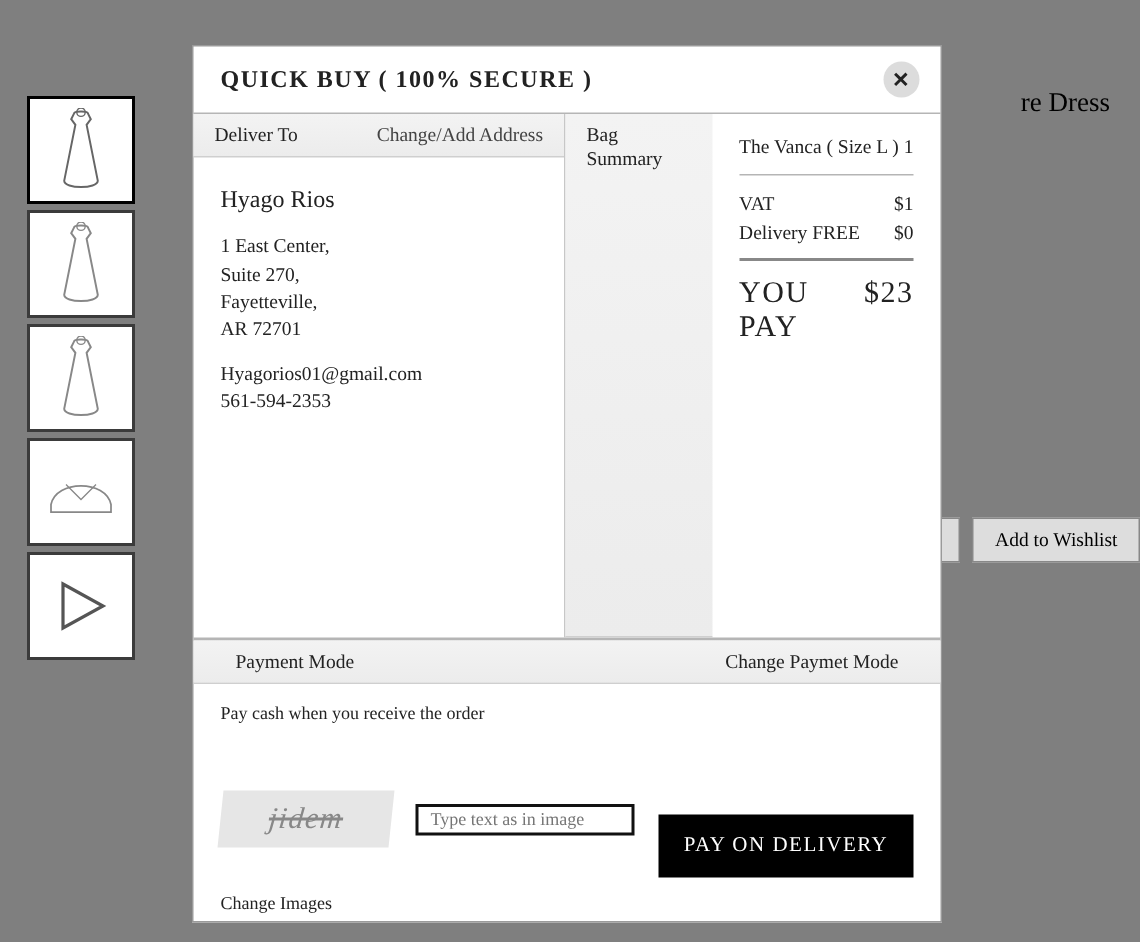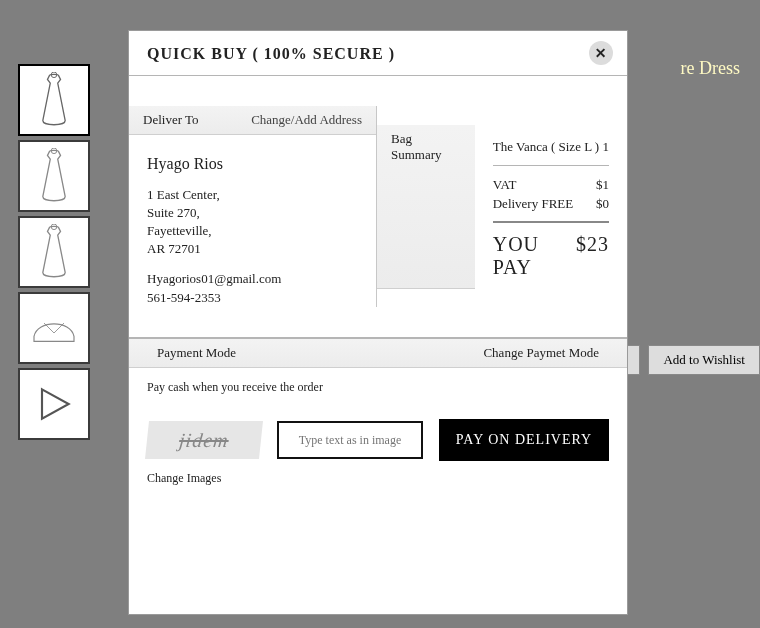--- a/index.html
+++ b/index.html
@@ -33,21 +33,21 @@
   }
   .bg-thumb.sel { border-color: #000; }
   .bg-thumb svg { width: 40px; height: 56px; }
   .bg-thumb.folded svg { width: 50px; height: 40px; }
   .bg-thumb.play { display:flex; align-items:center; justify-content:center; }
 
   .bg-title {
     position: absolute;
     right: 20px; top: 58px;
     font-size: 18px;
-    color: #fef9c3;
+    color: #000000;
     text-align: right;
   }
   .bg-actions {
     position: absolute;
     right: 0px; top: 345px;
     display: flex;
     gap: 8px;
   }
   .bg-btn {
     background: #ddd;
@@ -86,22 +86,21 @@
     cursor: pointer;
     font-family: Arial, sans-serif;
     font-size: 14px;
     color: #222;
   }
   .top {
     display: flex;
     border-top: 1px solid #b5b5b5;
     border-bottom: 2px solid #b5b5b5;
     flex: 0 0 auto;
-    height: 264px;
-    align-items: center;
+    height: 352px;
   }
   .col-l { width: 248px; border-right: 1px solid #c7c7c7; display:flex; flex-direction:column; }
   .col-r { flex:1; display:flex; flex-direction:row; }
 
   .colhead {
     background: linear-gradient(#f3f3f3,#ececec);
     border-bottom: 1px solid #cfcfcf;
     padding: 6px 14px;
     display:flex;
     justify-content: space-between;
@@ -157,37 +156,37 @@
     background:#e6e6e6;
     display:flex; align-items:center; justify-content:center;
     font-style: italic;
     font-size: 20px;
     color:#888;
     letter-spacing:1px;
     text-decoration: line-through;
     transform: skewX(-6deg);
   }
   .captcha-in {
-    width: 146px; height: 38px;
+    width: 146px; height: 21px;
     border:2px solid #111;
     font-family: inherit;
     font-size: 12px;
     padding: 0 8px;
     background:#fff;
-    text-align:center;
   }
   .paybtn {
     flex:1;
     min-width: 170px; height: 42px;
     background:#000; color:#fff;
     font-family: inherit;
     font-size: 14px;
     letter-spacing:1px;
     border:none;
     cursor:pointer;
+    margin-top:36px;
   }
   .chImg { font-size: 12px; margin-top:10px; display:inline-block; cursor:pointer; }
 </style>
 </head>
 <body>
 
 <div class="bg-thumbs">
   <div class="bg-thumb sel">
     <svg viewBox="0 0 40 60">
         <path d="M15 4c0-2 10-2 10 0l2 4-3 4 8 40c0 6-24 6-24 0l8-40-3-4z" fill="none" stroke="#666" stroke-width="1.4"></path>

